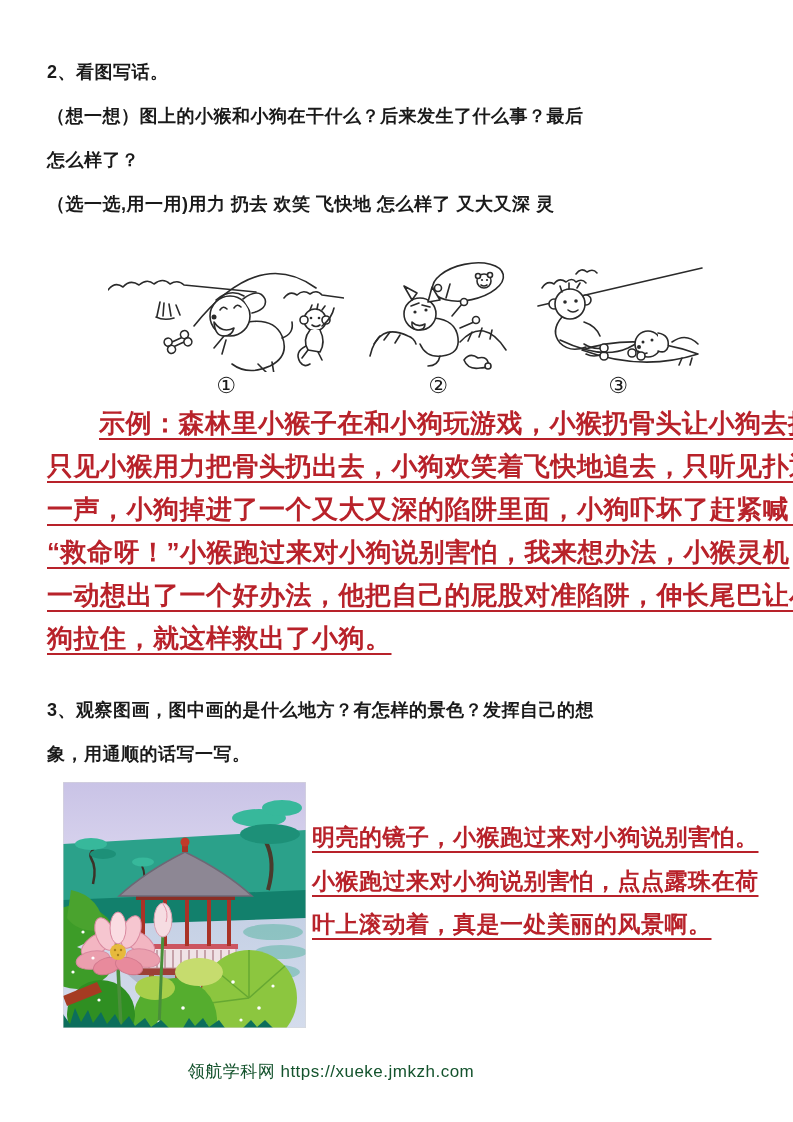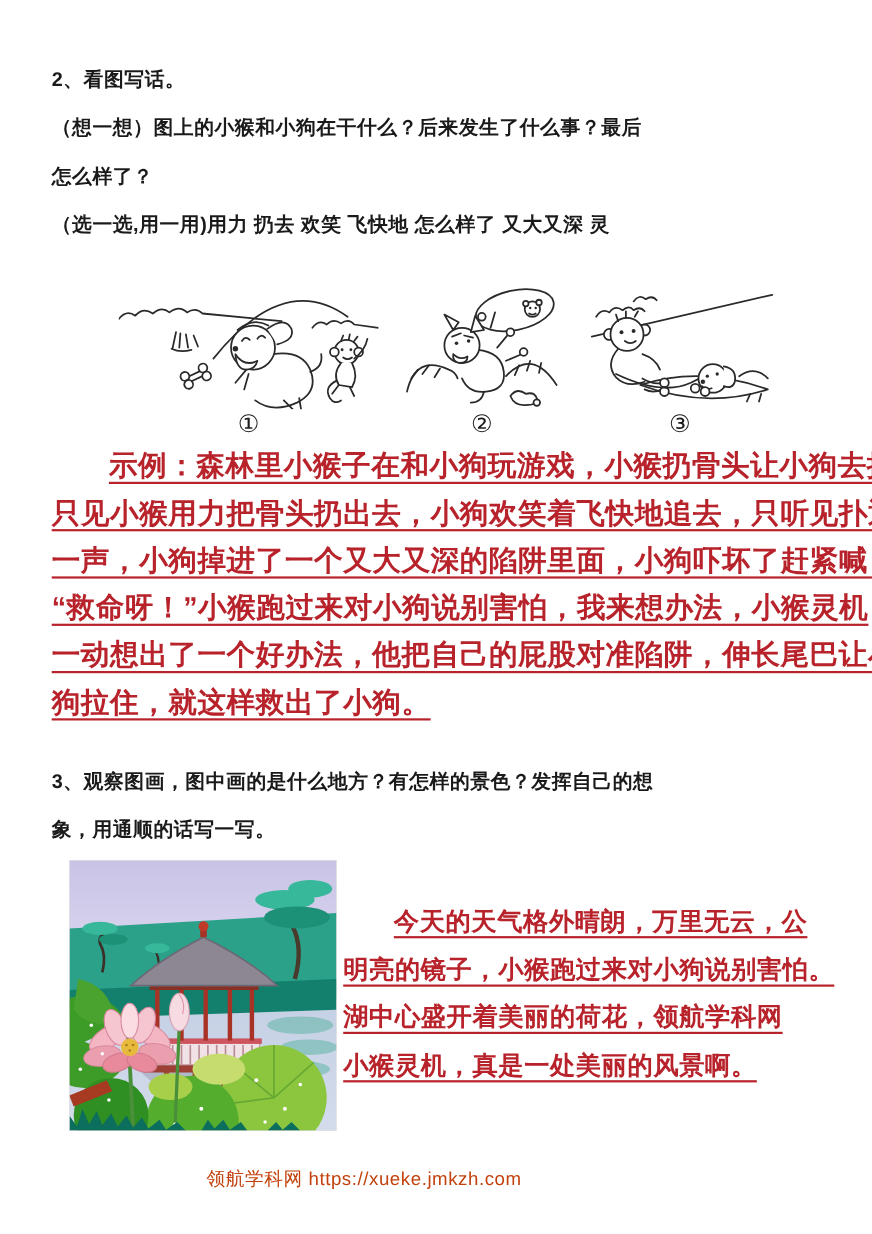--- a/index.html
+++ b/index.html
@@ -21,21 +21,21 @@
     text-decoration:underline; text-decoration-color:#b8222a;
     text-underline-offset:6px; text-decoration-thickness:2px;
   }
   .rline.small { font-size:23px; line-height:43.5px; }
   .indent { padding-left:52px; }
   .indent.small-ind { padding-left:46px; }
   .panels { display:flex; align-items:flex-end; gap:24px; }
   .panel { display:flex; flex-direction:column; align-items:center; }
   .panel-num { font-size:22px; line-height:24px; margin-top:2px; color:#1a1a1a; }
   .footer {
-    width:662px; text-align:center; font-size:17px; color:#c2410c;
+    width:662px; text-align:center; font-size:17px; color:#14532d;
     font-weight:400; letter-spacing:0.5px;
   }
   svg .ln { fill:none; stroke:#2a2a2a; stroke-width:1.6; stroke-linecap:round; stroke-linejoin:round; }
   svg .lnf { fill:#ffffff; stroke:#2a2a2a; stroke-width:1.6; stroke-linecap:round; stroke-linejoin:round; }
   svg .dot { fill:#2a2a2a; stroke:none; }
 </style>
 </head>
 <body>
 
 <div class="page">
@@ -289,23 +289,22 @@
       </g>
 
       <path d="M0 246 L0 232 L7 242 L12 226 L18 240 L25 228 L30 241 L38 230 L44 242 L52 232 L58 243 L66 234 L72 244 L82 236 L88 245 L98 238 L106 246 Z" fill="#0c6e5c"></path>
       <path d="M120 246 L126 236 L132 244 L140 236 L146 245 L156 238 L162 246 Z" fill="#0c6e5c"></path>
       <path d="M180 246 L188 238 L194 245 L202 238 L210 246 Z" fill="#0c6e5c"></path>
       <rect x="0" y="0" width="243" height="246" fill="none" stroke="#d8d8d8" stroke-width="1"></rect>
     </svg>
   </div>
 
   <div class="abs" style="left:312px; top:816px;">
-    <div class="rline small indent small-ind">今天的天气格外晴朗，万里无云，公</div>
     <div class="rline small">明亮的镜子，小猴跑过来对小狗说别害怕。</div>
-    <div class="rline small">湖中心盛开着美丽的荷花，领航学科网</div>
-    <div class="rline small">小猴灵机，真是一处美丽的风景啊。</div>
+    <div class="rline small">小猴跑过来对小狗说别害怕，点点露珠在荷</div>
+    <div class="rline small">叶上滚动着，真是一处美丽的风景啊。</div>
   </div>
 
   <div class="abs footer" style="left:0; top:1060px;">
     <span>领航学科网 https://xueke.jmkzh.com</span>
   </div>
 
 </div>
 
 </body></html>

